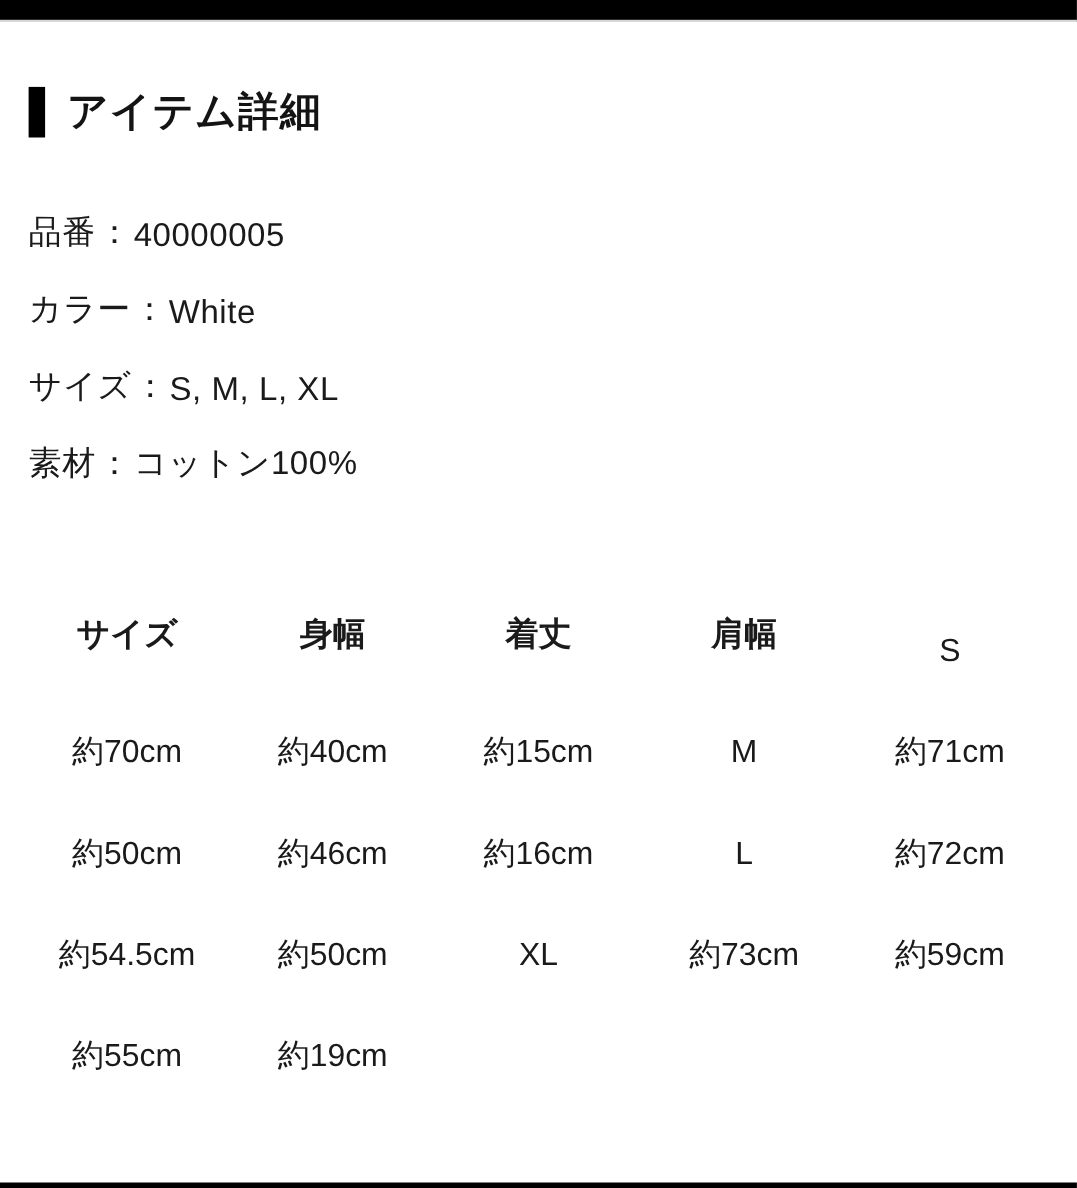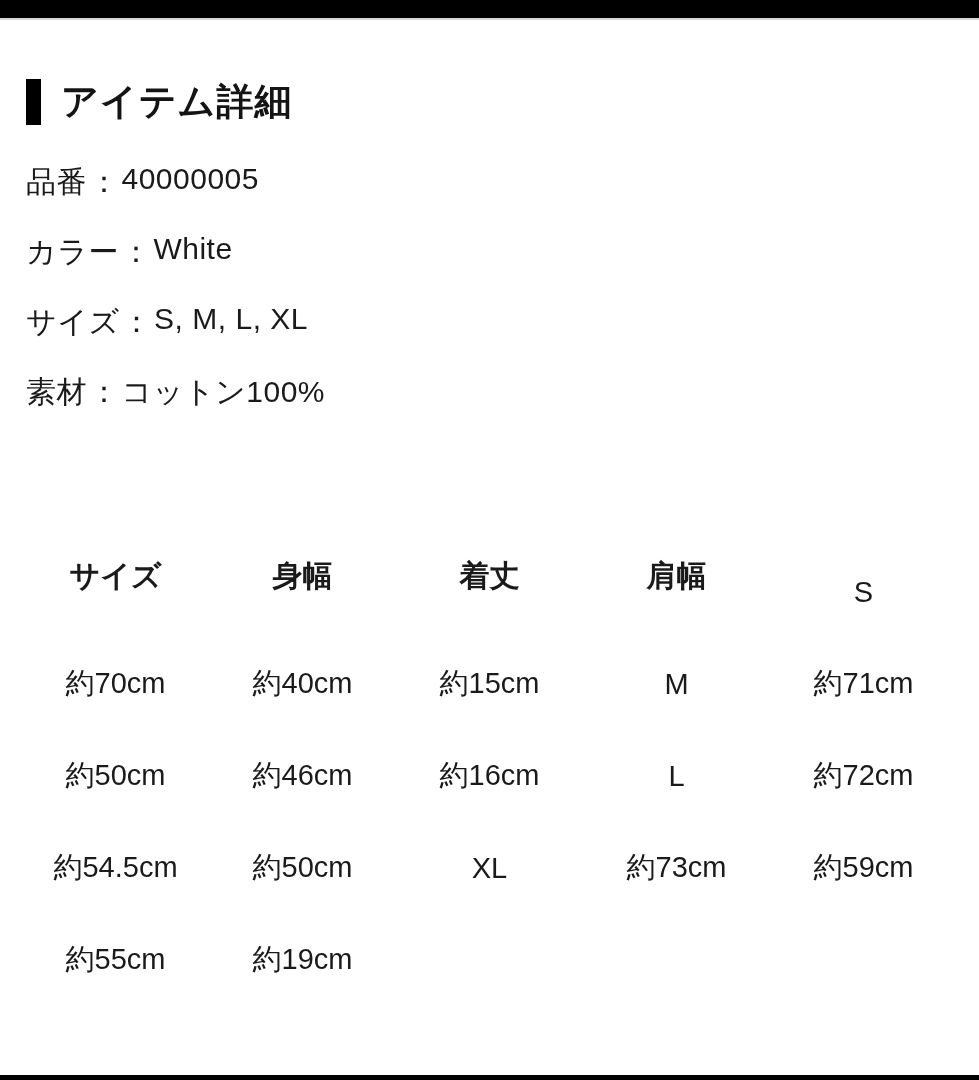--- a/index.html
+++ b/index.html
@@ -59,21 +59,21 @@
     margin-top: 58px;
     margin-left: 22px;
   }
   .detail-list {
     margin-top: 36px;
     margin-left: 4px;
   }
   .detail-row {
     height: 70px;
     display: flex;
-    align-items: flex-start;
+    align-items: flex-end;
     font-size: 30px;
     letter-spacing: 0.5px;
     color: #1a1a1a;
   }
   .detail-row .sep {
     margin: 0 2px;
   }
 
   
   .size-section {

